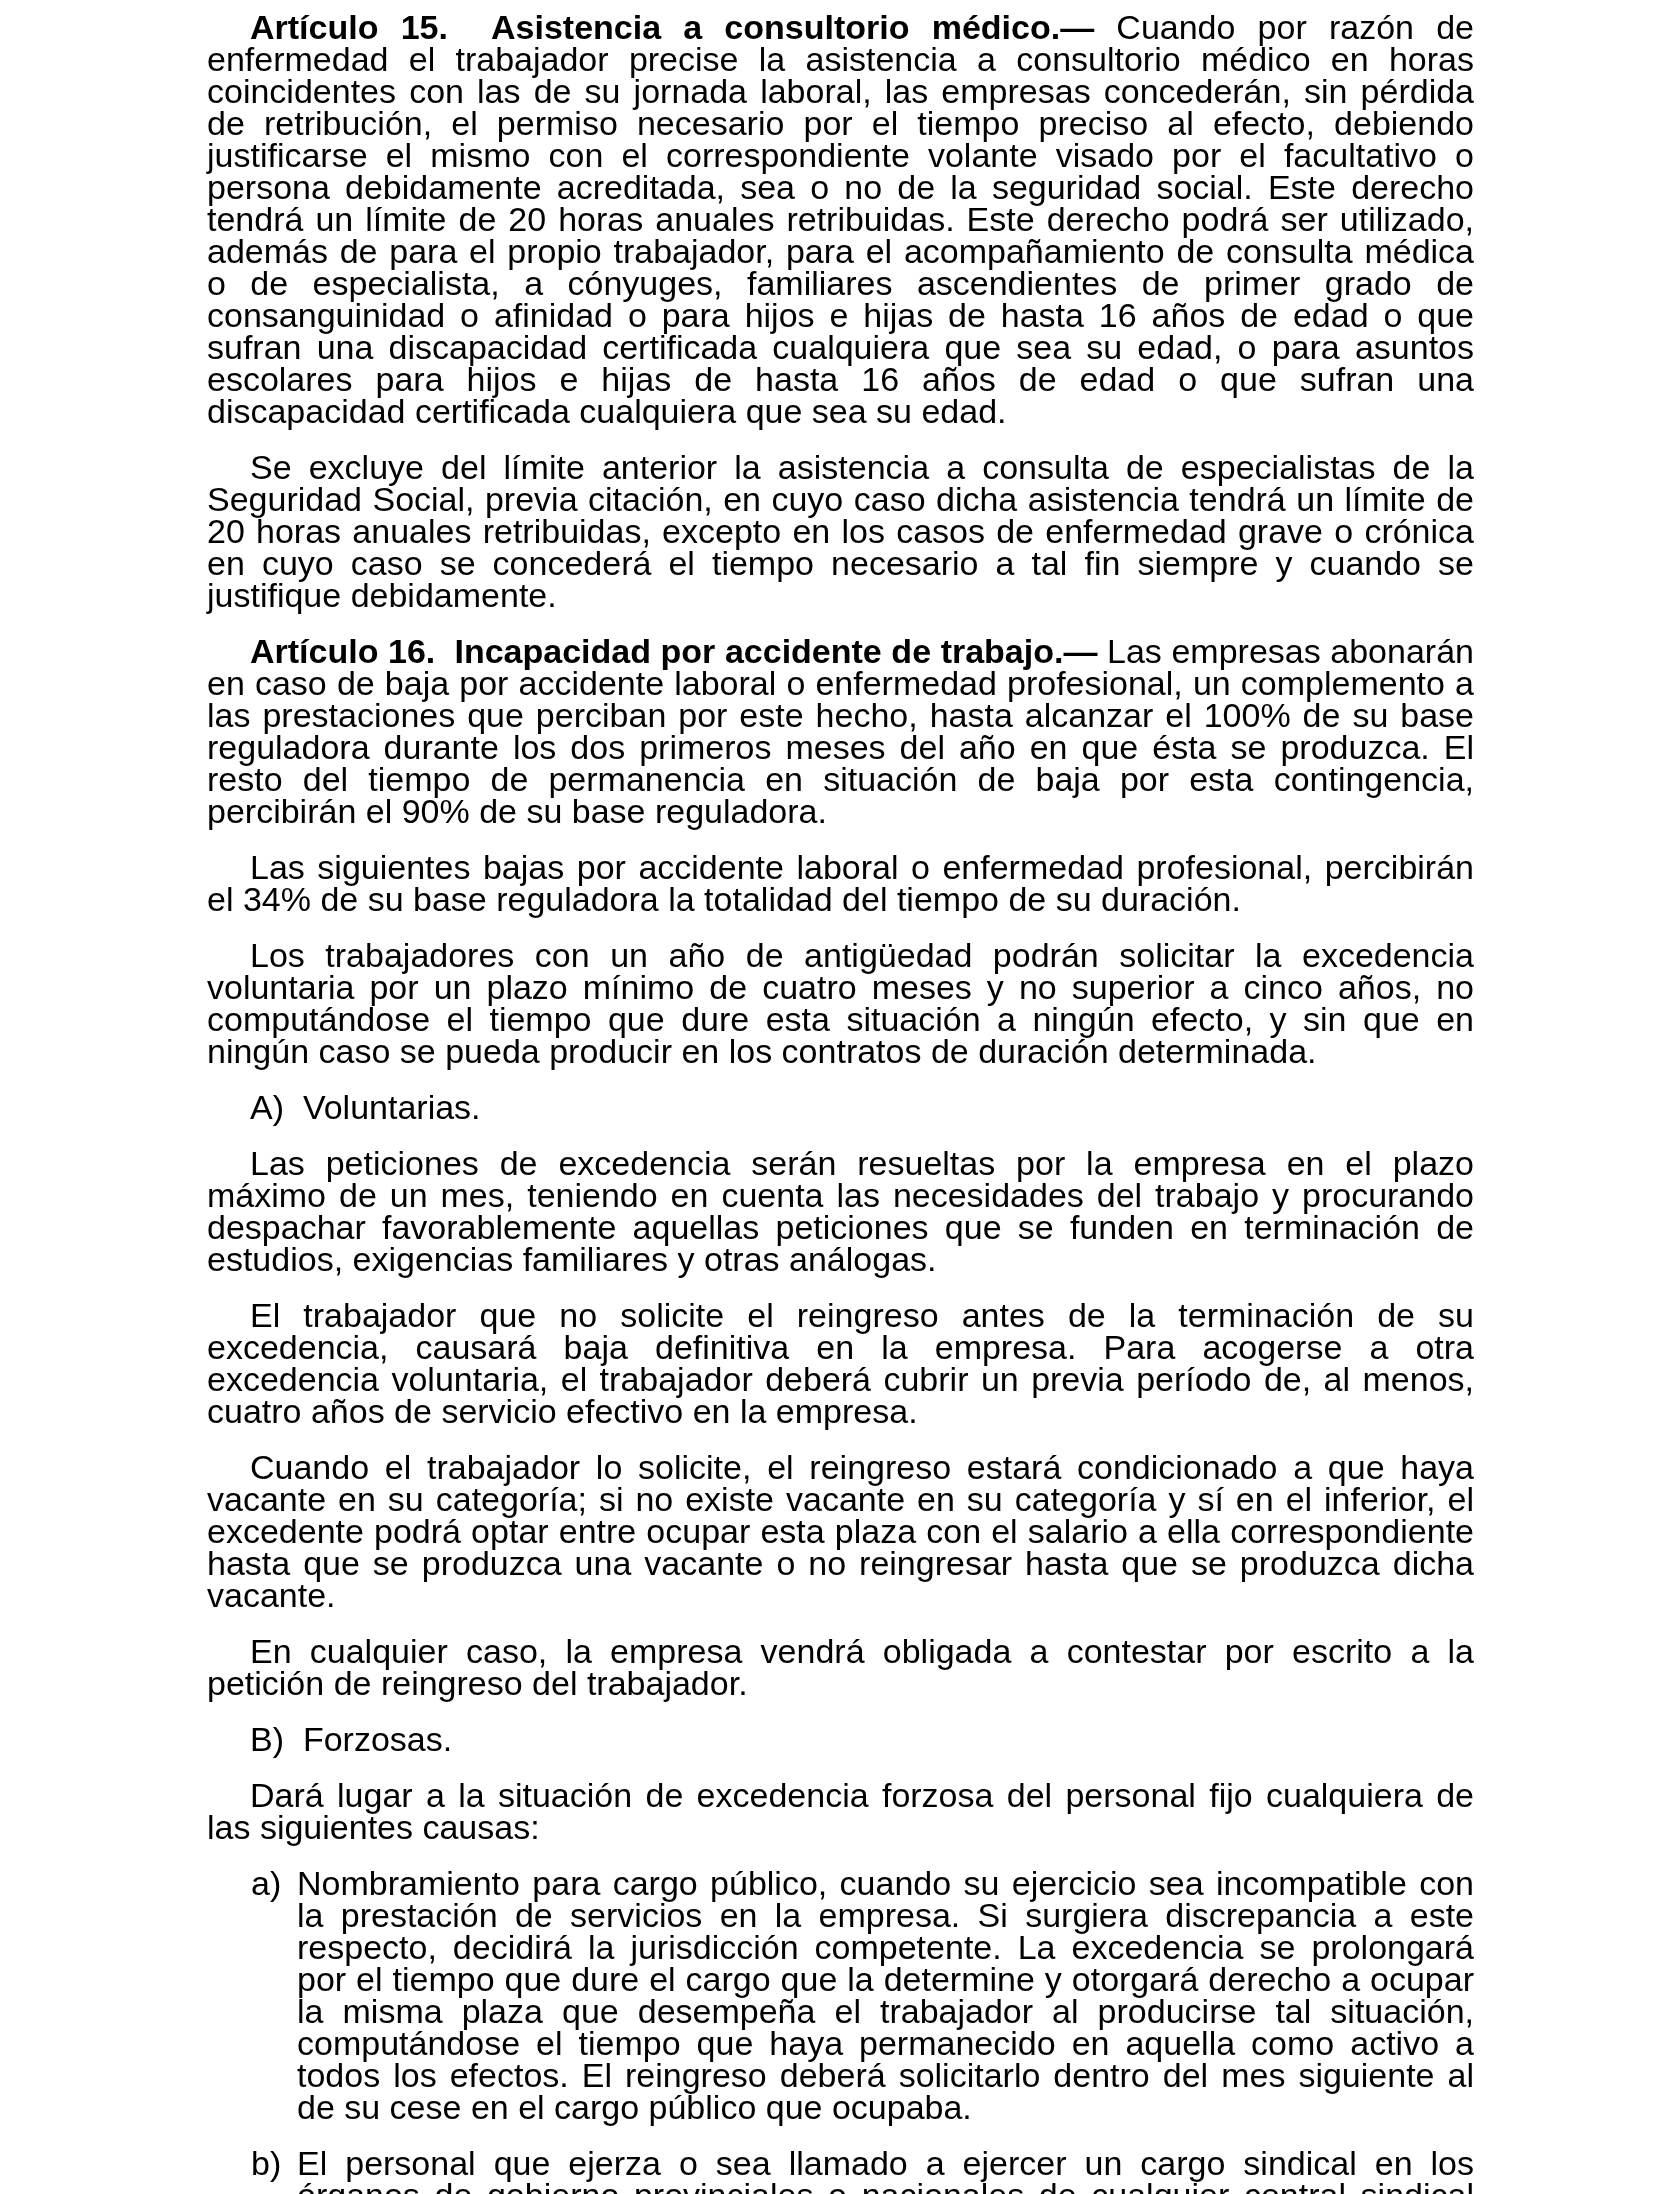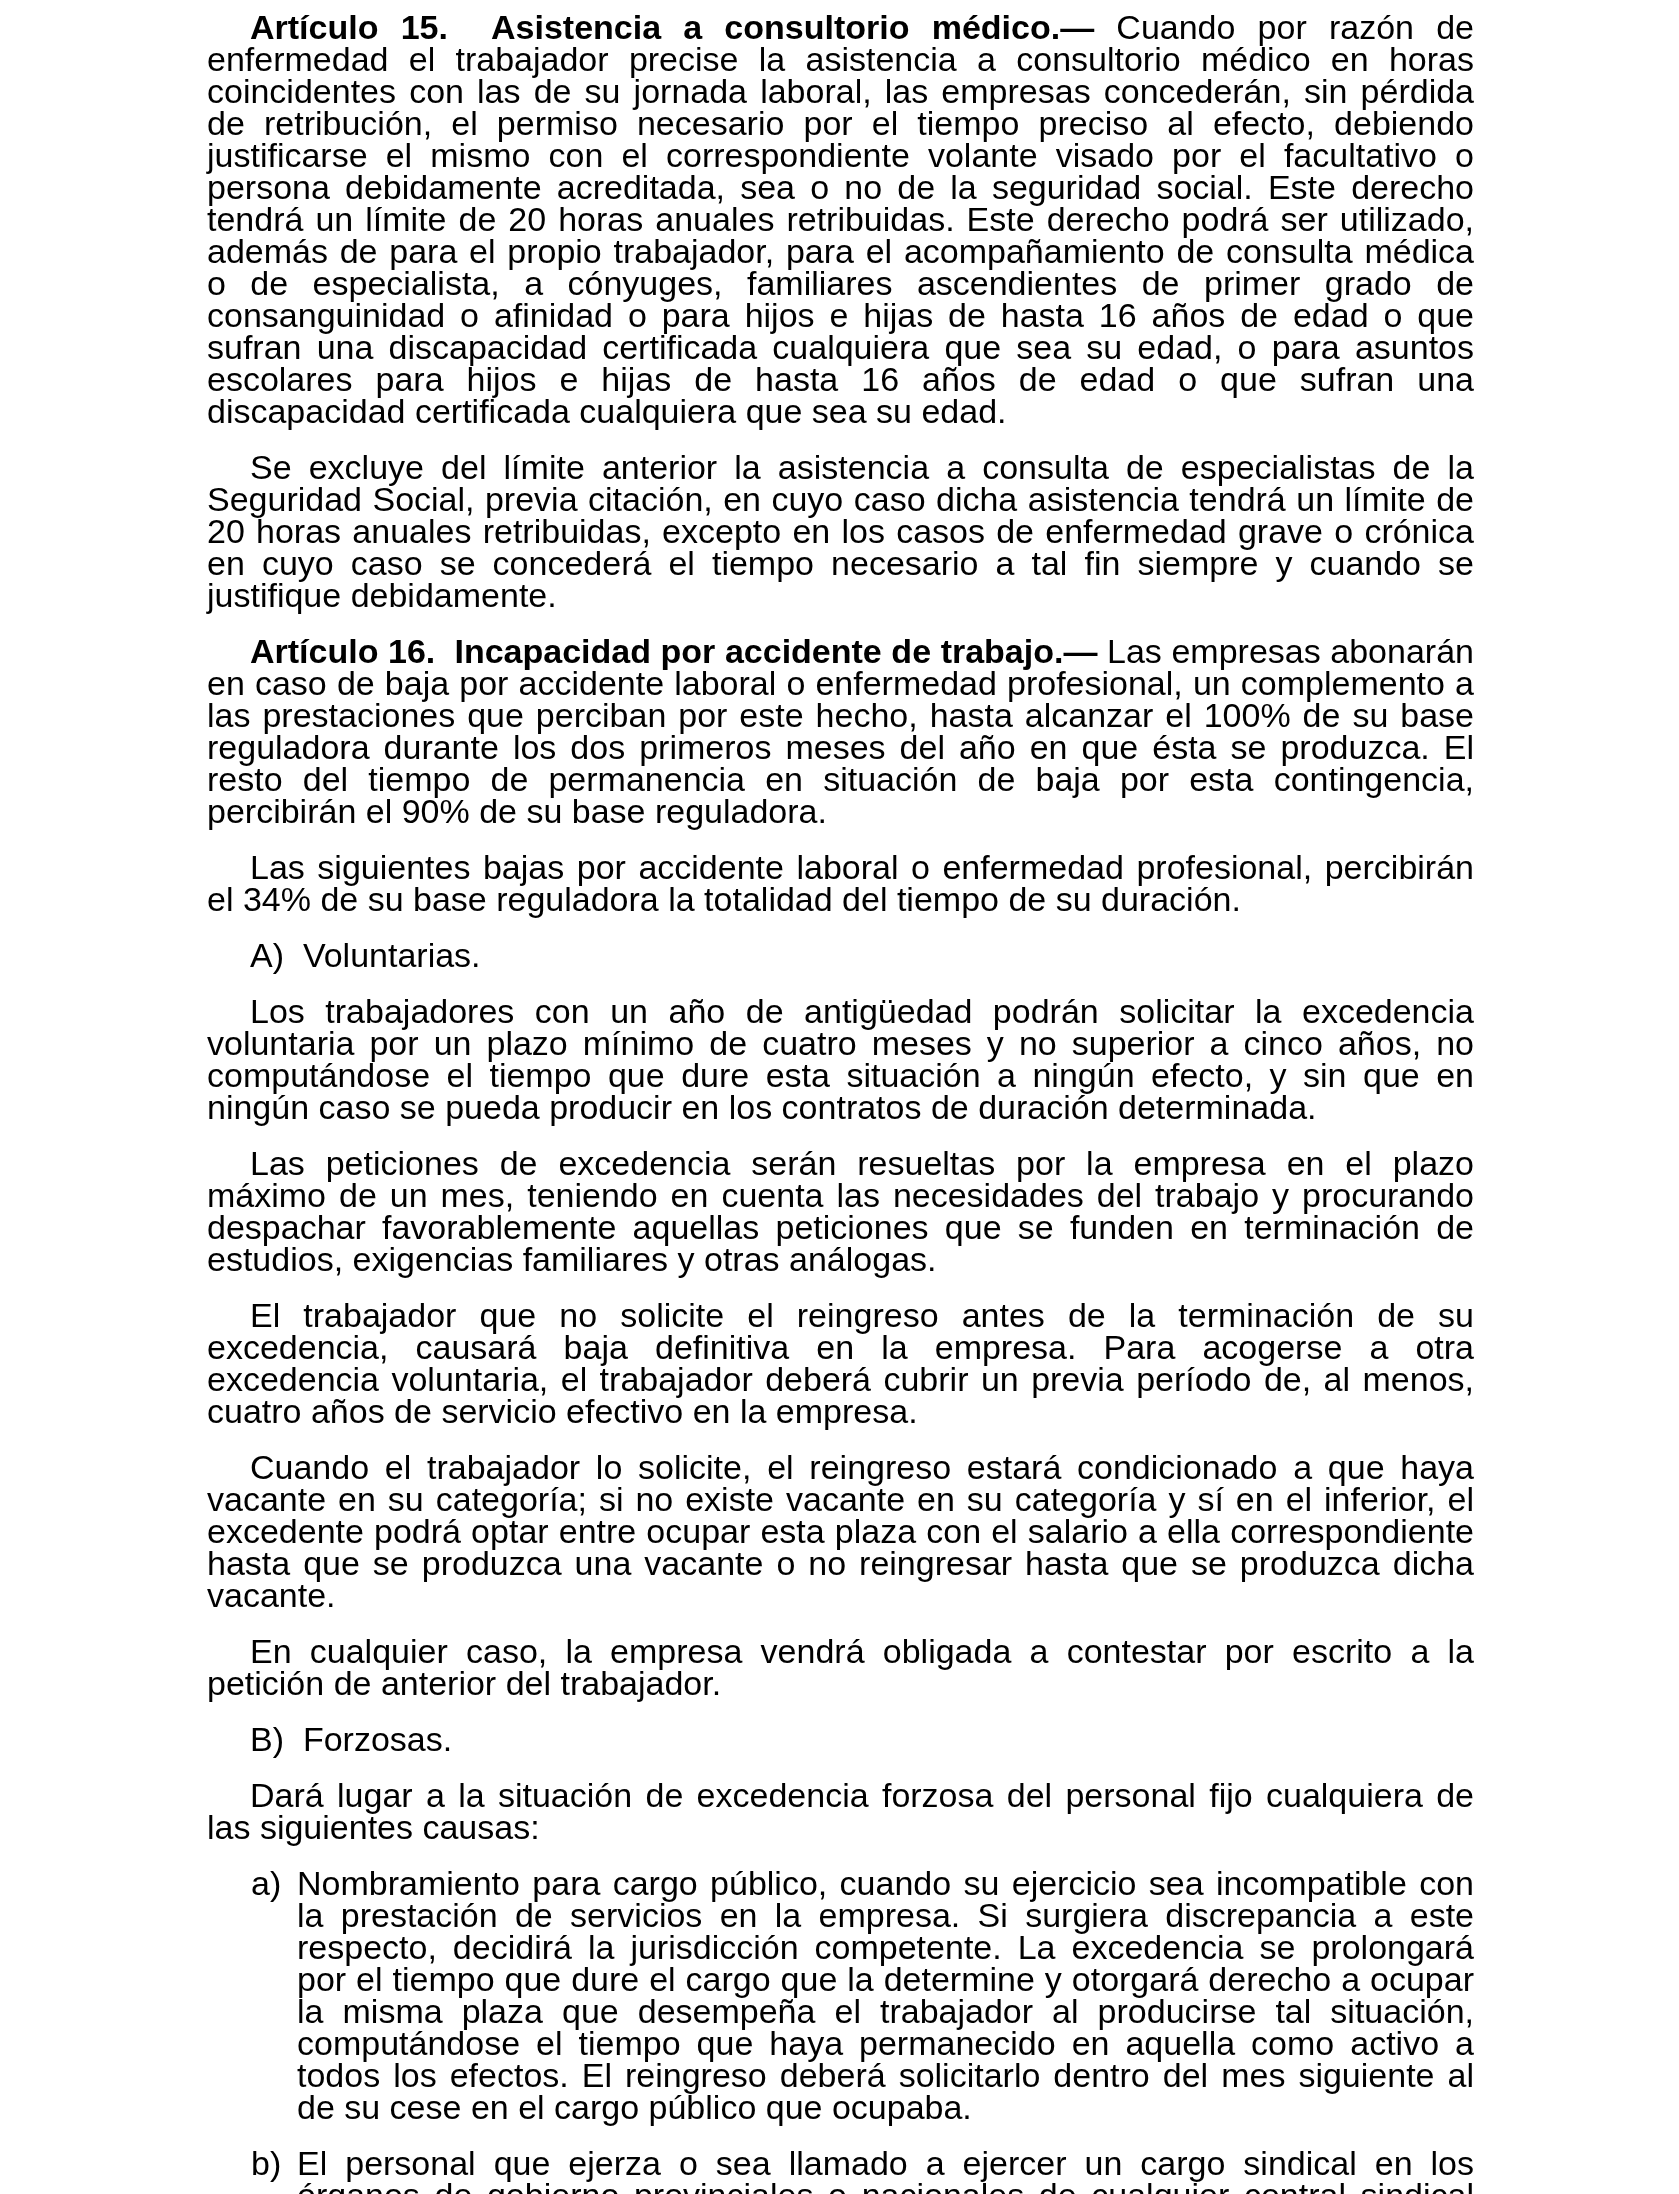--- a/index.html
+++ b/index.html
@@ -50,31 +50,31 @@
   <p class="para"><span class="bold">Artículo 15.&nbsp; Asistencia a consultorio médico.— </span><span>Cuando por razón de enfermedad el trabajador precise la asistencia a consultorio médico en horas coincidentes con las de su jornada laboral, las empresas concederán, sin pérdida de retribución, el permiso necesario por el tiempo preciso al efecto, debiendo justificarse el mismo con el correspondiente volante visado por el facultativo o persona debidamente acreditada, sea o no de la seguridad social. Este derecho tendrá un límite de 20 horas anuales retribuidas. Este derecho podrá ser utilizado, además de para el propio trabajador, para el acompañamiento de consulta médica o de especialista, a cónyuges, familiares ascendientes de primer grado de consanguinidad o afinidad o para hijos e hijas de hasta 16 años de edad o que sufran una discapacidad certificada cualquiera que sea su edad, o para asuntos escolares para hijos e hijas de hasta 16 años de edad o que sufran una discapacidad certificada cualquiera que sea su edad.</span></p>
 
   <p class="para">Se excluye del límite anterior la asistencia a consulta de especialistas de la Seguridad Social, previa citación, en cuyo caso dicha asistencia tendrá un límite de 20 horas anuales retribuidas, excepto en los casos de enfermedad grave o crónica en cuyo caso se concederá el tiempo necesario a tal fin siempre y cuando se justifique debidamente.</p>
 
 
   <p class="para"><span class="bold">Artículo 16.&nbsp; Incapacidad por accidente de trabajo.— </span><span>Las empresas abonarán en caso de baja por accidente laboral o enfermedad profesional, un complemento a las prestaciones que perciban por este hecho, hasta alcanzar el 100% de su base reguladora durante los dos primeros meses del año en que ésta se produzca. El resto del tiempo de permanencia en situación de baja por esta contingencia, percibirán el 90% de su base reguladora.</span></p>
 
   <p class="para">Las siguientes bajas por accidente laboral o enfermedad profesional, percibirán el 34% de su base reguladora la totalidad del tiempo de su duración.</p>
 
 
+  <p class="para">Los trabajadores con un año de antigüedad podrán solicitar la excedencia voluntaria por un plazo mínimo de cuatro meses y no superior a cinco años, no computándose el tiempo que dure esta situación a ningún efecto, y sin que en ningún caso se pueda producir en los contratos de duración determinada.</p>
+
   <p class="para">A)&nbsp; Voluntarias.</p>
-
-  <p class="para">Los trabajadores con un año de antigüedad podrán solicitar la excedencia voluntaria por un plazo mínimo de cuatro meses y no superior a cinco años, no computándose el tiempo que dure esta situación a ningún efecto, y sin que en ningún caso se pueda producir en los contratos de duración determinada.</p>
 
   <p class="para">Las peticiones de excedencia serán resueltas por la empresa en el plazo máximo de un mes, teniendo en cuenta las necesidades del trabajo y procurando despachar favorablemente aquellas peticiones que se funden en terminación de estudios, exigencias familiares y otras análogas.</p>
 
   <p class="para">El trabajador que no solicite el reingreso antes de la terminación de su excedencia, causará baja definitiva en la empresa. Para acogerse a otra excedencia voluntaria, el trabajador deberá cubrir un previa período de, al menos, cuatro años de servicio efectivo en la empresa.</p>
 
   <p class="para">Cuando el trabajador lo solicite, el reingreso estará condicionado a que haya vacante en su categoría; si no existe vacante en su categoría y sí en el inferior, el excedente podrá optar entre ocupar esta plaza con el salario a ella correspondiente hasta que se produzca una vacante o no reingresar hasta que se produzca dicha vacante.</p>
 
-  <p class="para">En cualquier caso, la empresa vendrá obligada a contestar por escrito a la petición de anterior del trabajador.</p>
+  <p class="para">En cualquier caso, la empresa vendrá obligada a contestar por escrito a la petición de reingreso del trabajador.</p>
 
   <p class="para">B)&nbsp; Forzosas.</p>
 
   <p class="para">Dará lugar a la situación de excedencia forzosa del personal fijo cualquiera de las siguientes causas:</p>
 
   <div class="list-item"><span class="marker">a)</span><span>Nombramiento para cargo público, cuando su ejercicio sea incompatible con la prestación de servicios en la empresa. Si surgiera discrepancia a este respecto, decidirá la jurisdicción competente. La excedencia se prolongará por el tiempo que dure el cargo que la determine y otorgará derecho a ocupar la misma plaza que desempeña el trabajador al producirse tal situación, computándose el tiempo que haya permanecido en aquella como activo a todos los efectos. El reingreso deberá solicitarlo dentro del mes siguiente al de su cese en el cargo público que ocupaba.</span></div>
 
   <div class="list-item"><span class="marker">b)</span><span>El personal que ejerza o sea llamado a ejercer un cargo sindical en los órganos de gobierno provinciales o nacionales de cualquier central sindical con representación en el sector, tendrá derecho a una excedencia por el tiempo que dure el cargo que la determine, y siendo un trabajador como máximo por empresa.</span></div>
 
 </div>

